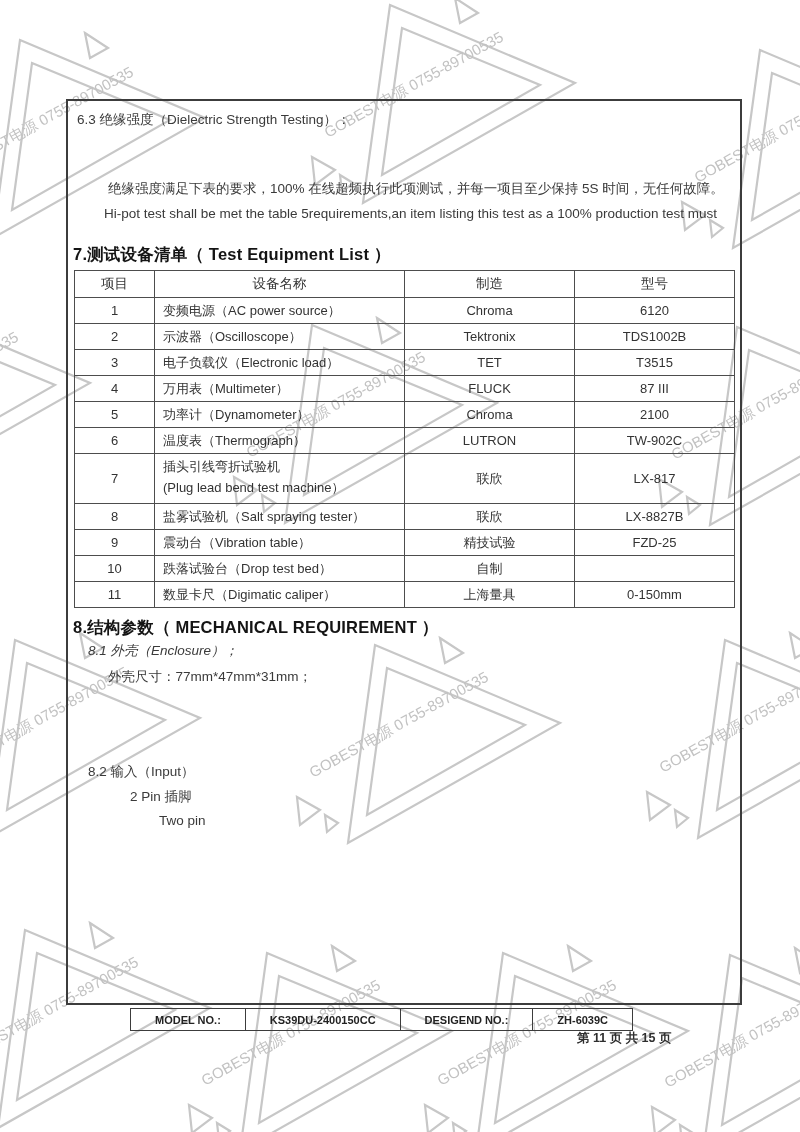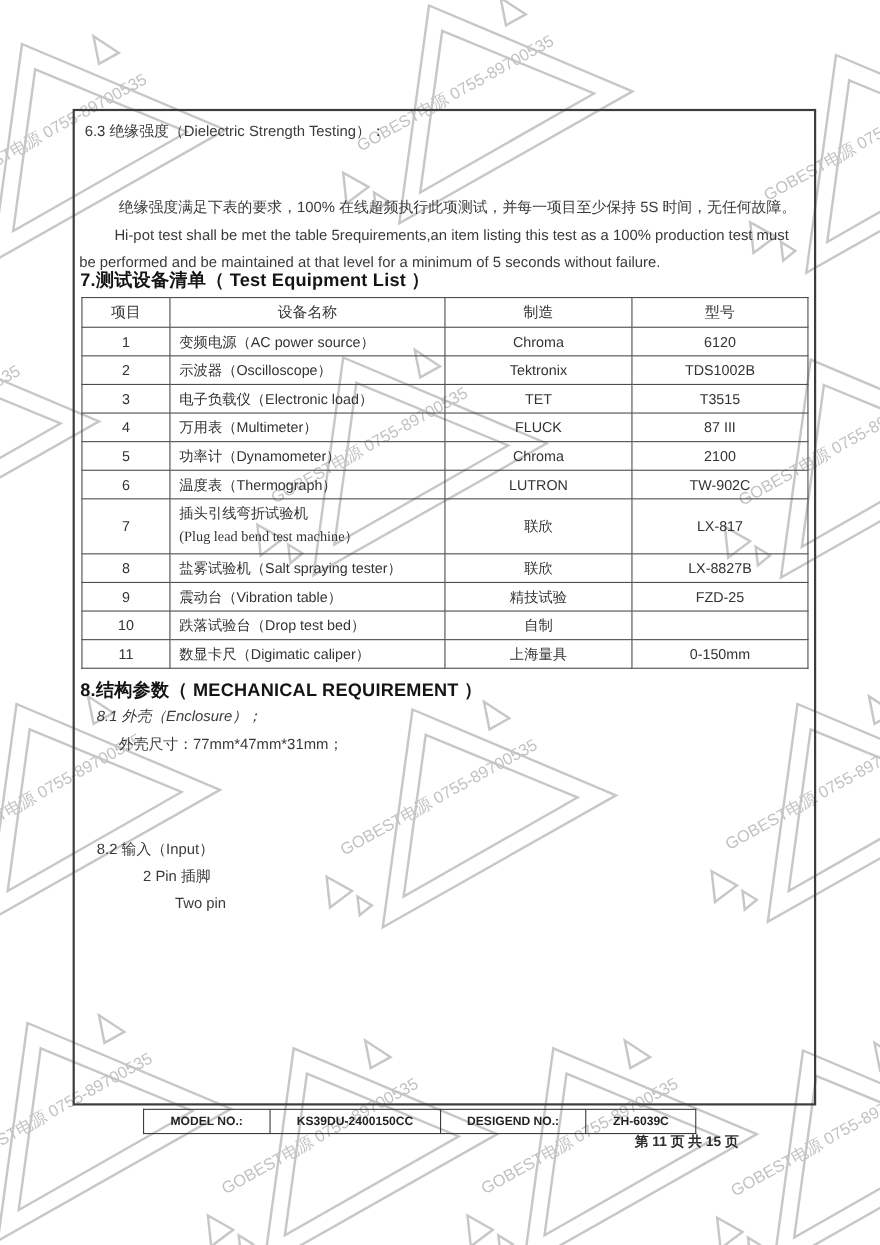--- a/index.html
+++ b/index.html
@@ -172,21 +172,20 @@
   </div>
 
 <div id="content-layer">
 
   <div class="page-box">
 
     <div class="sec63">
       <div class="h-line">6.3 绝缘强度（Dielectric Strength Testing）：</div>
       <div class="cn-line">绝缘强度满足下表的要求，100% 在线超频执行此项测试，并每一项目至少保持 5S 时间，无任何故障。</div>
       <div class="en-line1">Hi-pot test shall be met the table 5requirements,an item listing this test as a 100%  production test must</div>
-      <div class="en-line2">be performed and be maintained at that level for a minimum of 5 seconds without failure.</div>
     </div>
 
     <div id="sec7-title" class="sec-title">7.测试设备清单（ Test Equipment List ）</div>
 
     <table class="equip">
       <colgroup>
         <col style="width:80px">
           <col style="width:250px">
           <col style="width:170px">
           <col style="width:160px">
@@ -243,21 +242,21 @@
           <tr>
             <td>6</td>
             <td class="name-cell">
               <div>温度表（Thermograph）</div>
             </td>
             <td>LUTRON</td>
             <td>TW-902C</td>
           </tr>
           <tr>
             <td>7</td>
-            <td class="name-cell" style="height: 49px; font-family: Liberation Serif, serif;">
+            <td class="name-cell" style="height: 49px;">
               <div>插头引线弯折试验机</div>
               <div class="nm2">(Plug lead bend test machine）</div>
             </td>
             <td>联欣</td>
             <td>LX-817</td>
           </tr>
           <tr>
             <td>8</td>
             <td class="name-cell">
               <div>盐雾试验机（Salt spraying tester）</div>

